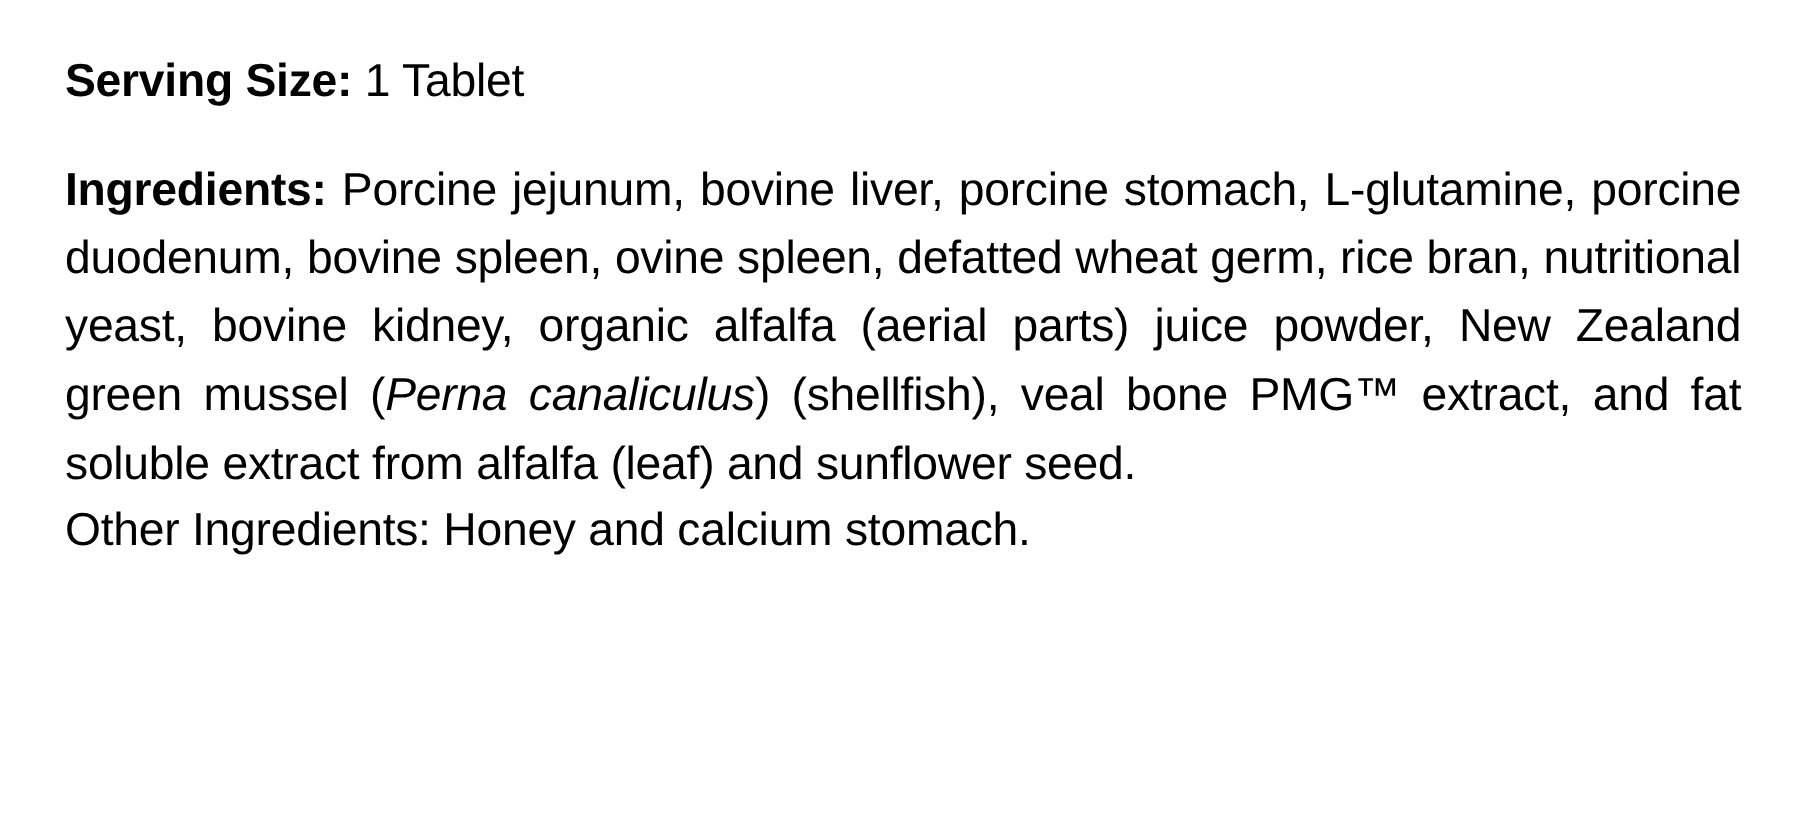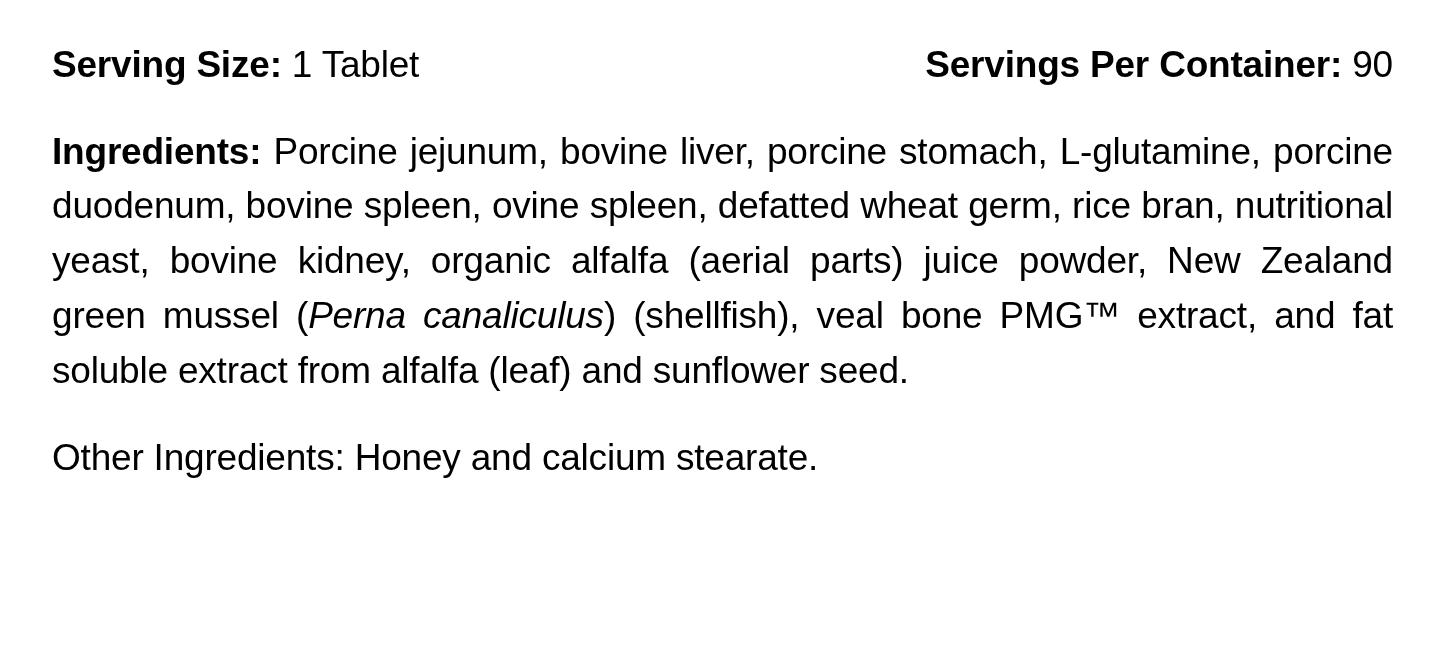--- a/index.html
+++ b/index.html
@@ -35,21 +35,20 @@
   }
   .bold {
     font-weight: bold;
   }
   .ingredients-block {
     font-size: 37px;
     line-height: 1.48;
     letter-spacing: -0.2px;
     text-align: justify;
     text-align-last: left;
-    margin-bottom: 34px;
   }
   .ingredients-block .bold {
     font-weight: bold;
   }
   .ital {
     font-style: italic;
   }
   .other-ingredients {
     font-size: 37px;
     line-height: 1.4;
@@ -65,27 +64,23 @@
 </head>
 <body>
 
 <div class="label-panel">
 
   <div class="serving-row">
     <div class="serving-left">
       <span class="bold">Serving Size:</span>
       <span>1 Tablet</span>
     </div>
-    <div class="serving-right">
-      <span class="bold">Servings Per Container:</span>
-      <span>90</span>
-    </div>
   </div>
 
   <div class="ingredients-block">
     <span class="bold">Ingredients:</span>
     <span>Porcine jejunum, bovine liver, porcine stomach, L-glutamine, porcine duodenum, bovine spleen, ovine spleen, defatted wheat germ, rice bran, nutritional yeast, bovine kidney, organic alfalfa (aerial parts) juice powder, New Zealand green mussel (</span><span class="ital">Perna canaliculus</span><span>) (shellfish), veal bone PMG™ extract, and fat soluble extract from alfalfa (leaf) and sunflower seed.</span>
   </div>
 
-  <div class="other-ingredients">Other Ingredients: Honey and calcium stearate.</div>
+  <div class="other-ingredients">Other Ingredients: Honey and calcium stomach.</div>
 
 
 </div>
 
 </body></html>

